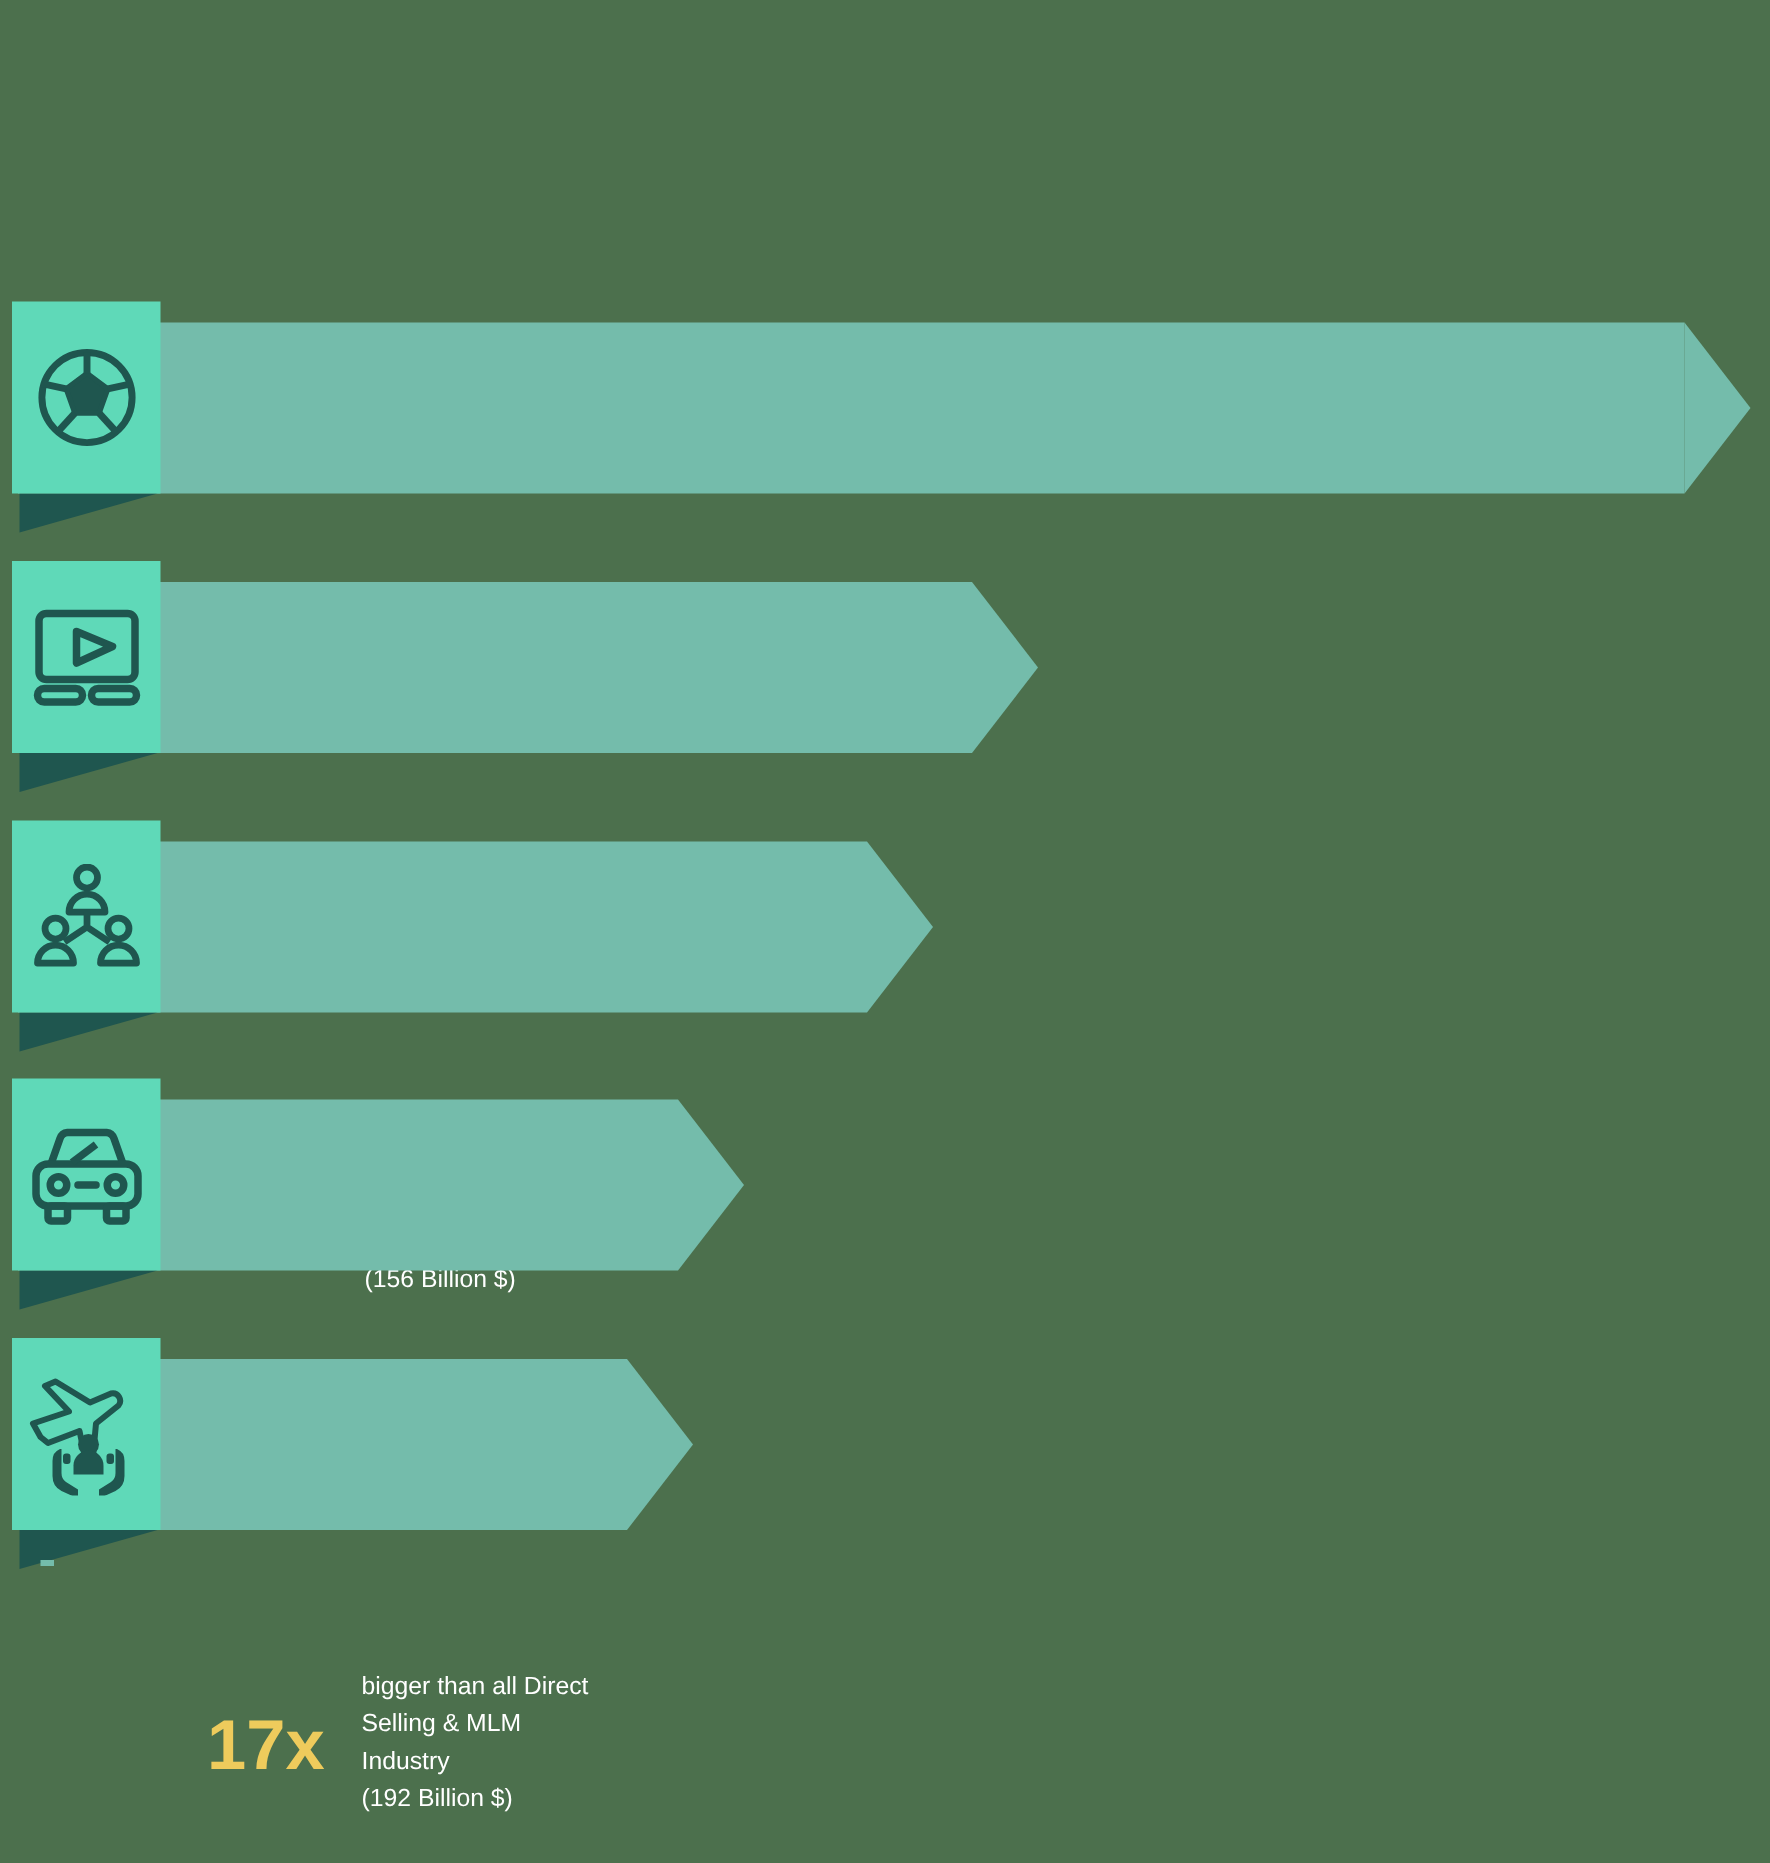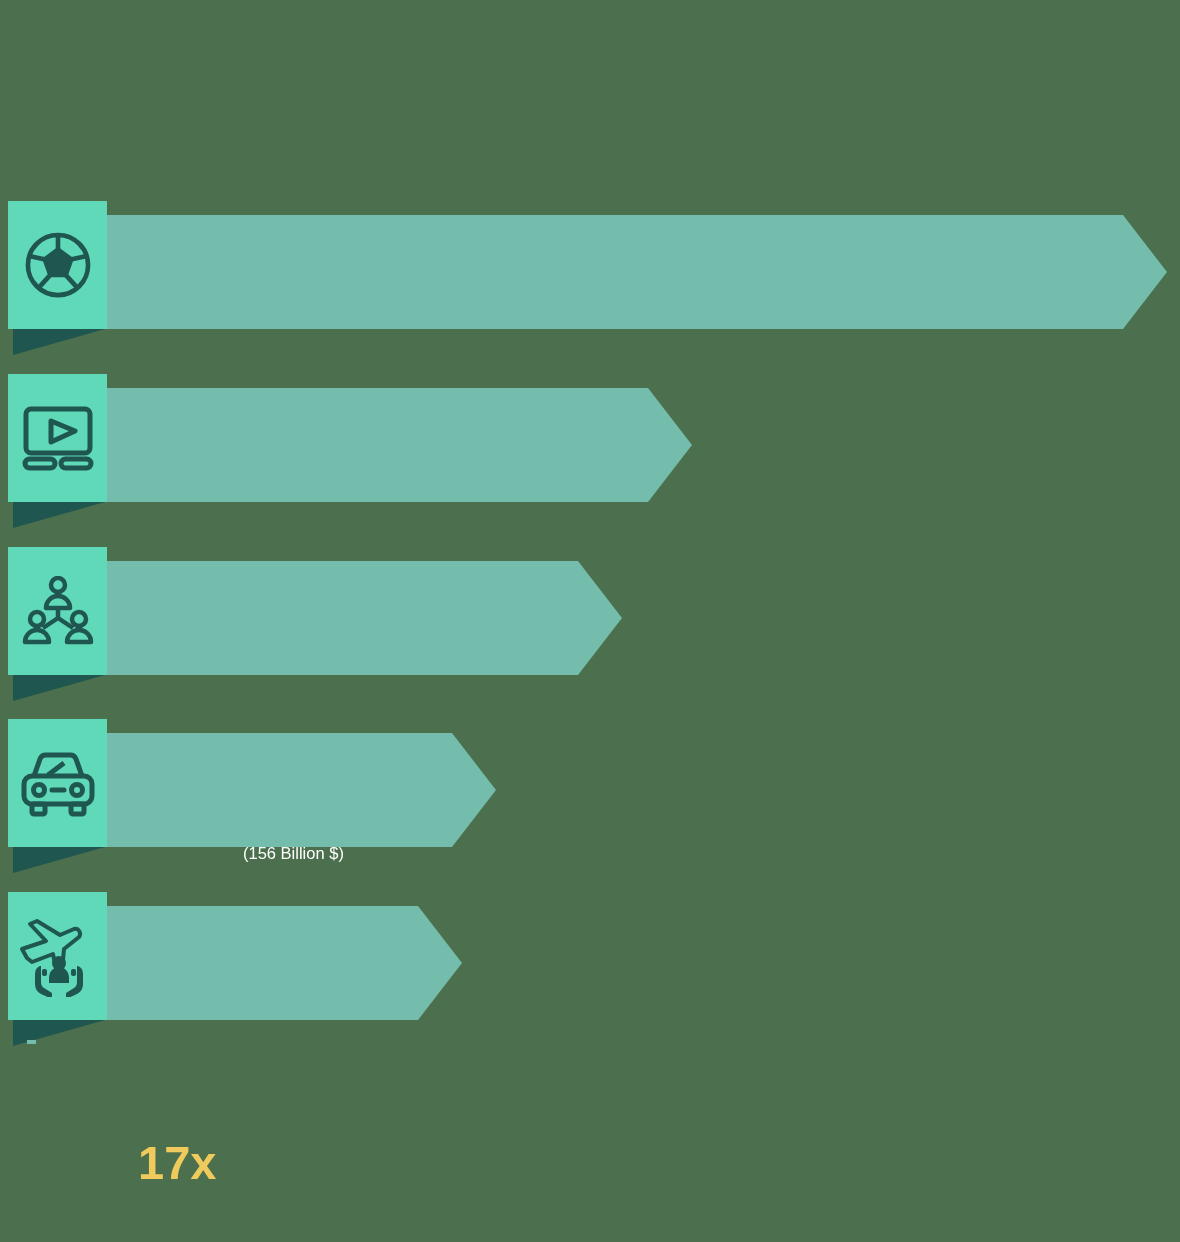--- a/index.html
+++ b/index.html
@@ -162,20 +162,24 @@
           <path d="M24 32 a12 12 0 0 1 24 0 z"></path>
           <path d="M36 32 L36 42 M36 42 L21 52 M36 42 L51 52"></path>
           <circle cx="15" cy="43" r="7"></circle>
           <path d="M3 66 a12 12 0 0 1 24 0 z"></path>
           <circle cx="57" cy="43" r="7"></circle>
           <path d="M45 66 a12 12 0 0 1 24 0 z"></path>
         </svg>
       </span>
     </div>
     <div class="multiplier">17x</div>
+    <div class="copy" style="left:241px;top:565px;">bigger than all Direct
+Selling &amp; MLM
+Industry
+(192 Billion $)</div>
   </div>
 
   <div class="row r3" style="top:719px;height:145px;width:1180px;">
     <div class="bar" style="width:440px;"></div>
     <div class="bar-tip" style="left:452px;"></div>
     <div class="tile-shadow"></div>
     <div class="tile">
       <span>
         <svg width="76" height="68" viewBox="0 0 76 68" fill="none" stroke="#1f564f" stroke-width="5" stroke-linejoin="round">
           <path d="M14 27 L20 10 a6 6 0 0 1 5 -4 h26 a6 6 0 0 1 5 4 L62 27"></path>

